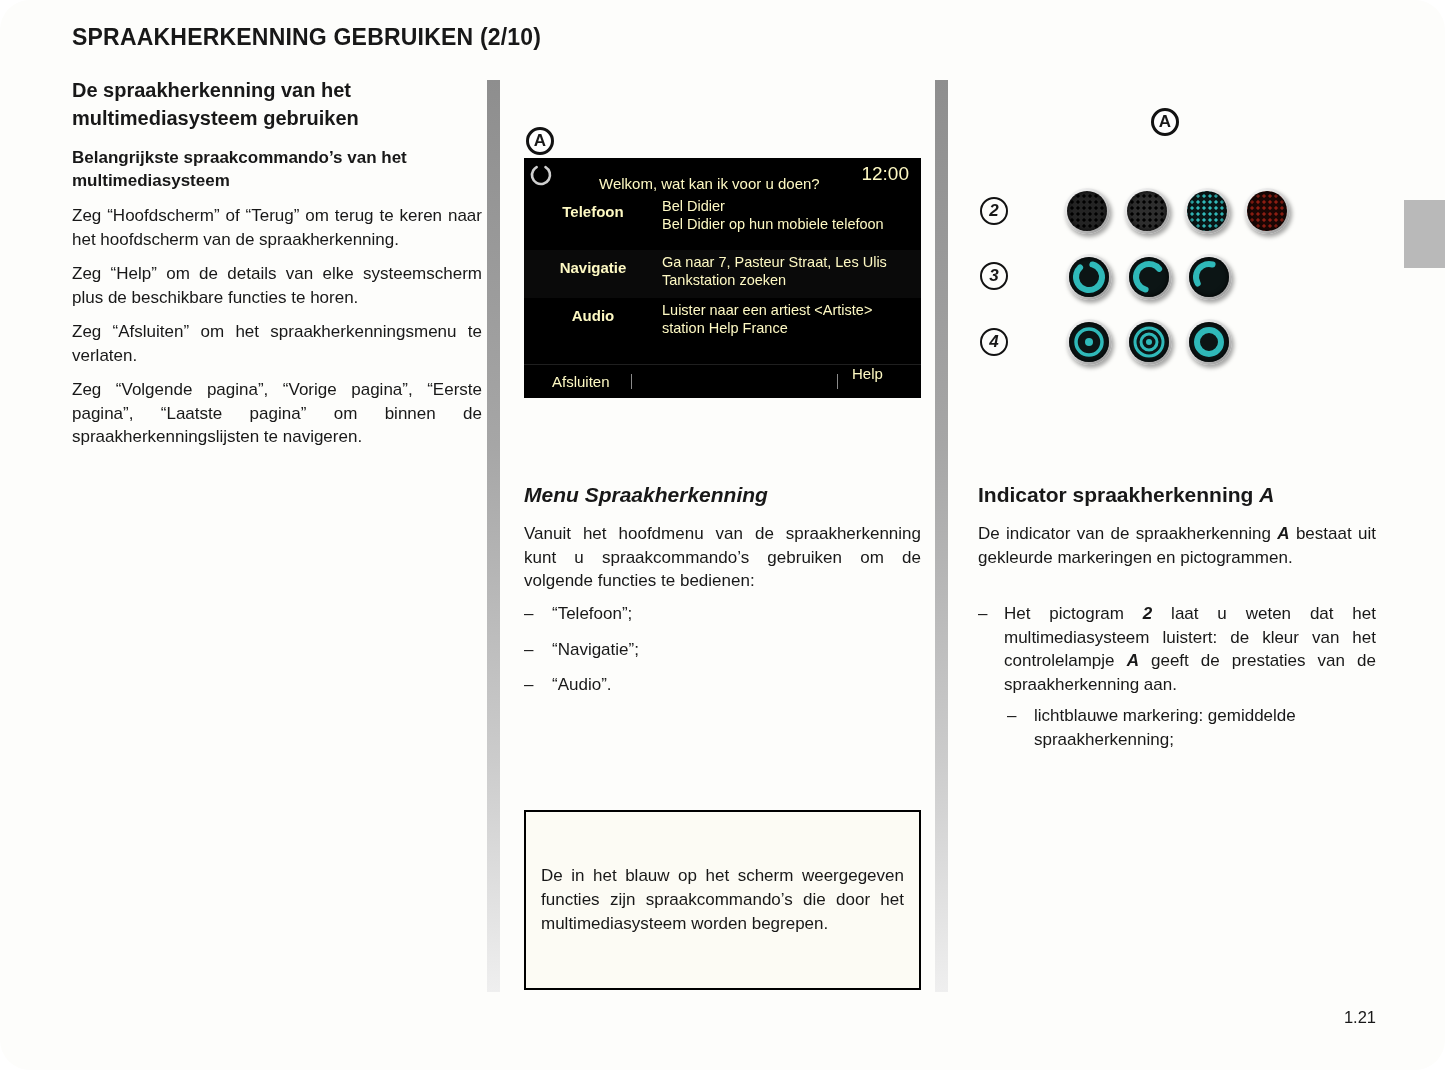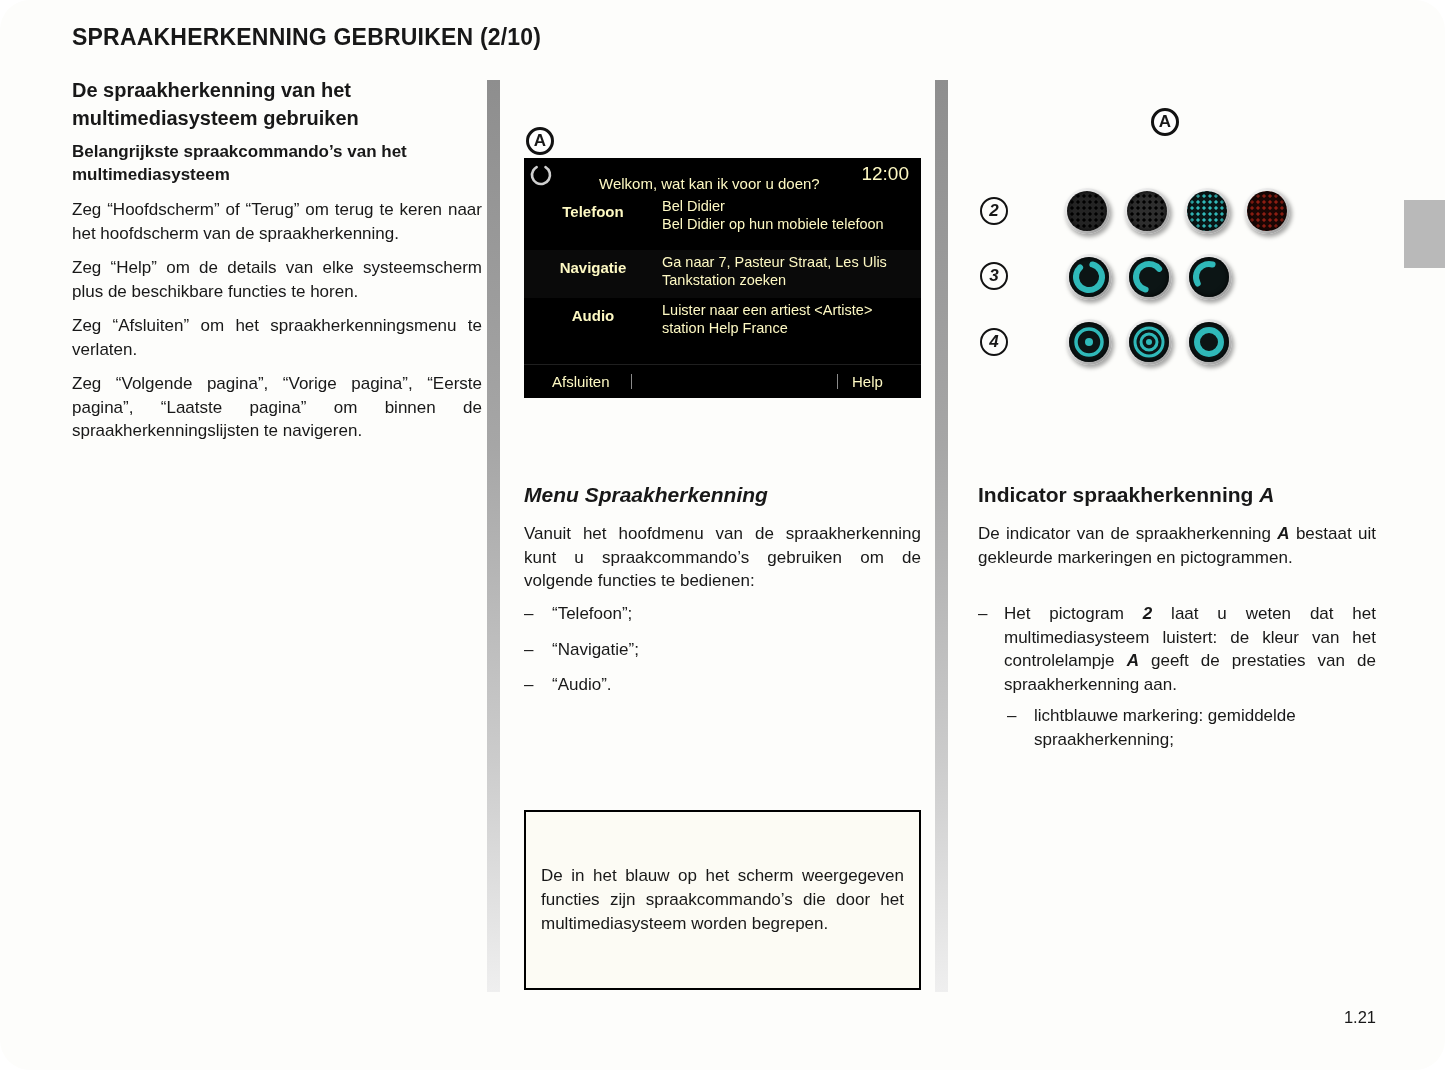--- a/index.html
+++ b/index.html
@@ -4,21 +4,21 @@
 <style>
   * { margin:0; padding:0; box-sizing:border-box; }
   html,body { background:#ffffff; }
   body { font-family:"Liberation Sans","DejaVu Sans",sans-serif; color:#181818; }
   .page { position:relative; width:1445px; height:1070px; background:#fdfdfb; overflow:hidden;border-radius:30px; }
 
   .page-title { position:absolute; left:72px; top:24px; font-size:23px; font-weight:bold; letter-spacing:.2px; }
 
   
   .col-left { position:absolute; left:72px; top:76px; width:410px; }
-  .col-left h2 { font-size:20px; line-height:28px; margin-bottom:8px; font-weight:bold; }
+  .col-left h2 { font-size:20px; line-height:28px; margin-bottom:14px; font-weight:bold; }
   .col-left h3 { font-size:17px; line-height:23px; margin-bottom:12px; font-weight:bold; }
   .col-left p { font-size:17px; line-height:23.5px; text-align:justify; margin-bottom:11px; }
 
   
   .divider { position:absolute; top:80px; width:13px; height:912px;
              background:linear-gradient(to bottom,#8e8e8e 0%,#a6a6a6 40%,#cccccc 75%,#efefef 100%); }
   .divider-1 { left:487px; } .divider-2 { left:935px; }
   .edge-tab { position:absolute; right:0; top:200px; width:41px; height:68px; background:#b9b9b9; }
 
   
@@ -36,21 +36,21 @@
   .scr-welcome { position:absolute; left:75px; top:17px; font-size:15px; }
   .scr-time { position:absolute; right:12px; top:5px; font-size:19px; }
   .scr-row { position:absolute; left:0; width:100%; height:48px; display:flex; }
   .scr-row.r0 { top:36px; }
   .scr-row.r1 { top:92px; background:rgba(255,255,255,0.04); }
   .scr-row.r2 { top:140px; }
   .scr-label { width:138px; padding-top:9px; font-weight:bold; font-size:15px; text-align:center; }
   .scr-desc { flex:1; padding-top:3px; font-size:14.5px; line-height:18px; }
   .scr-footer { position:absolute; left:0; bottom:0; width:100%; height:34px; border-top:1px solid rgba(255,255,255,0.12);padding-left:43px; }
   .scr-exit { position:absolute; left:28px; top:8px; font-size:15px; }
-  .scr-help { position:absolute; left:328px; top:8px; font-size:15px; }
+  .scr-help { position:absolute; left:328px; top:0; font-size:15px; }
   .scr-tick { position:absolute; top:9px; width:1px; height:15px; background:#8a8a8a; }
   .tick-1 { left:107px; } .tick-2 { left:313px; }
 
   
   .mid-heading { position:absolute; left:524px; top:483px; font-size:21px; font-weight:bold;font-style:italic; }
   .mid-intro { position:absolute; left:524px; top:522px; width:397px; font-size:17px; line-height:23.5px; text-align:justify; }
   .bullets-mid { position:absolute; left:524px; top:602px; width:397px; }
   .bullet { position:relative; padding-left:28px; font-size:17px; line-height:23.5px; margin-bottom:12px; }
   .bullet .dash { position:absolute; left:0; }
   .note-box { position:absolute; left:524px; top:810px; width:397px; height:180px; border:2px solid #000;

